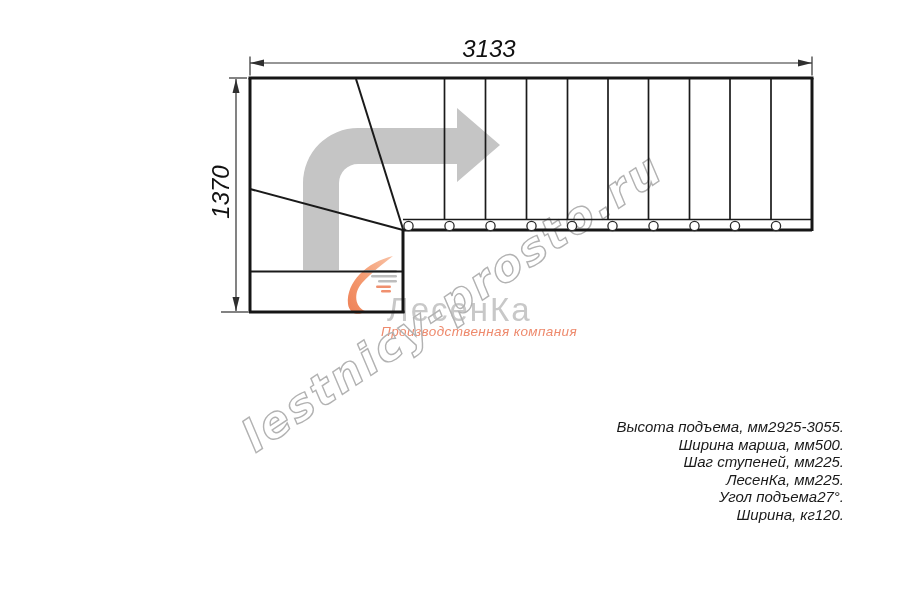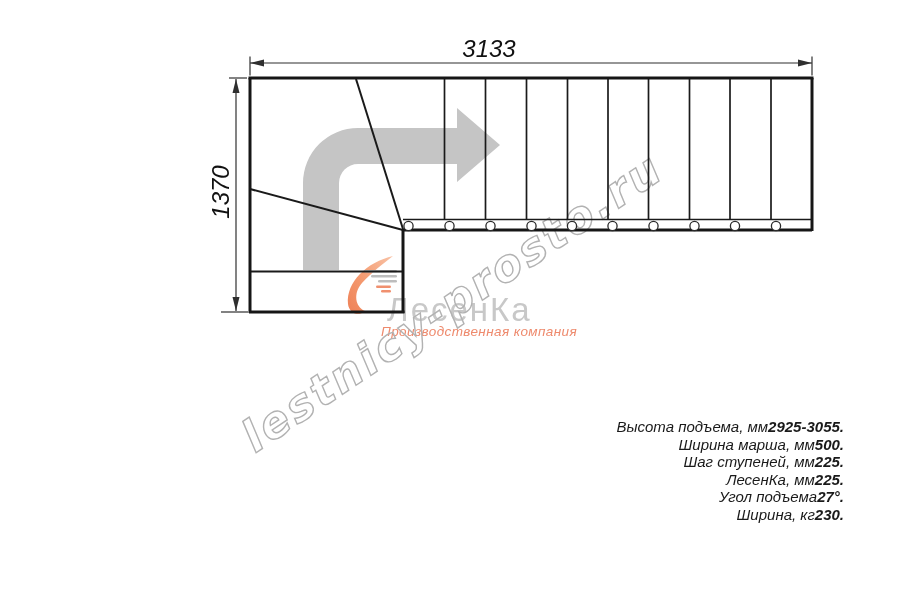--- a/index.html
+++ b/index.html
@@ -26,21 +26,21 @@
   
   .drawing-svg{position:absolute;left:0;top:0;z-index:2;}
 
   
   .specs{
     position:absolute;left:616px;top:418px;width:228px;z-index:3;
     font-style:italic;font-size:15px;line-height:17.5px;color:#1a1a1a;
   }
   .spec-row{display:flex;justify-content:flex-end;}
   .spec-label{white-space:nowrap;}
-  .spec-value{white-space:nowrap;text-align:right;font-weight:bold;}
+  .spec-value{white-space:nowrap;text-align:right;}
 </style>
 </head>
 <body>
 
 <div class="canvas">
 
   <div class="logo">
     <svg class="logo-swirl" width="66" height="64" viewBox="0 0 66 64">
       <defs>
         <linearGradient id="swirlGrad" x1="1" y1="0" x2="0" y2="1">
@@ -153,17 +153,17 @@
     <div class="spec-row">
       <span class="spec-label">ЛесенКа, мм</span>
       <span class="spec-value">225.</span>
     </div>
     <div class="spec-row">
       <span class="spec-label">Угол подъема</span>
       <span class="spec-value">27°.</span>
     </div>
     <div class="spec-row">
       <span class="spec-label">Ширина, кг</span>
-      <span class="spec-value">230.</span>
+      <span class="spec-value">120.</span>
     </div>
   </div>
 
 </div>
 
 </body></html>

